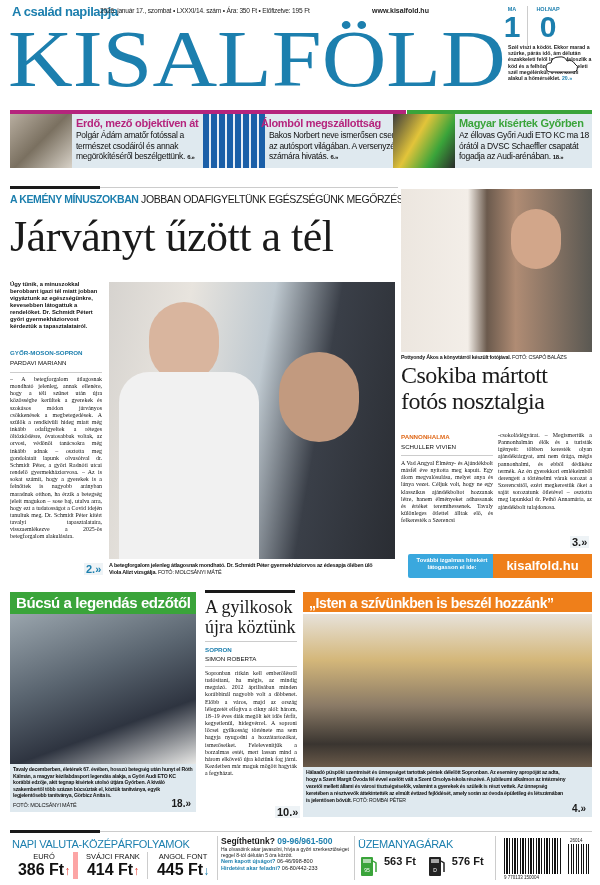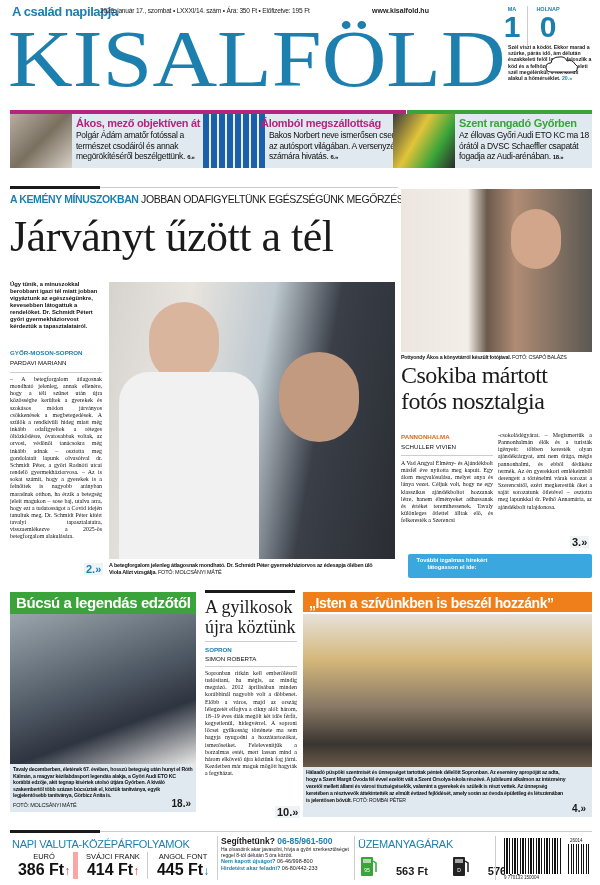--- a/index.html
+++ b/index.html
@@ -62,31 +62,31 @@
 </div>
 <svg class="abs cloud" viewBox="0 0 34 20">
     <path d="M6 18 Q1 18 1 13 Q1 9 6 9 Q7 3 14 3 Q20 2 22 7 Q27 5 30 10 Q34 12 32 16 Q31 18 28 18 Z" fill="#fff" stroke="#222" stroke-width="1"></path>
   </svg>
 
 <div class="abs teaser-bar" style="left:10px;width:396px;background:#b5247d"></div>
 <div class="abs teaser-bar" style="left:407px;width:185px;background:#3aa43a"></div>
 
 <div class="abs teaser" style="left:10px;width:193px">
   <div class="img" style="width:62px;background:linear-gradient(135deg,#b8aea0,#7a7060 50%,#d8d2c8)"></div>
-  <div class="t" style="left:66px;top:3px;color:#b5247d">Ákos, mező objektíven át</div>
+  <div class="t" style="left:66px;top:3px;color:#b5247d">Erdő, mező objektíven át</div>
   <div class="b" style="left:66px;top:16px;width:125px"><span>Polgár Ádám amatőr fotóssal a természet csodáiról és annak megörökítéséről beszélgettünk.</span> <span style="font-size:6px;font-weight:bold">6.»</span></div>
 </div>
 <div class="abs teaser" style="left:203px;width:203px">
   <div class="img" style="width:62px;background:repeating-linear-gradient(90deg,#1b5fa8 0 6px,#e8eef6 6px 8px)"></div>
   <div class="t" style="left:58px;top:3px;color:#b5247d">Álomból megszállottság</div>
   <div class="b" style="left:66px;top:16px;width:135px"><span>Bakos Norbert neve ismerősen cseng az autósport világában. A versenyzés számára hivatás.</span> <span style="font-size:6px;font-weight:bold">6.»</span></div>
 </div>
 <div class="abs teaser" style="left:407px;width:185px;left:393px;width:199px">
   <div class="img" style="width:62px;background:linear-gradient(120deg,#3c3c3c,#e2c43a 40%,#3aa43a 70%,#2a2a2a)"></div>
-  <div class="t" style="left:66px;top:3px;color:#3aa43a">Szent rangadó Győrben</div>
+  <div class="t" style="left:66px;top:3px;color:#3aa43a">Magyar kísértek Győrben</div>
   <div class="b" style="left:66px;top:16px;width:130px"><span>Az éllovas Győri Audi ETO KC ma 18 órától a DVSC Schaeffler csapatát fogadja az Audi-arénában.</span> <span style="font-size:6px;font-weight:bold">18.»</span></div>
 </div>
 
 <div class="abs kicker-line"></div>
 <div class="abs thin-line"></div>
 <div class="abs kicker">
   <span class="blue">A KEMÉNY MÍNUSZOKBAN</span>
   <span style="font-weight:normal">JOBBAN ODAFIGYELTÜNK EGÉSZSÉGÜNK MEGŐRZÉSÉRE</span>
 </div>
 <div class="abs headline">Járványt űzött a tél</div>
@@ -125,20 +125,21 @@
 <div class="abs" style="left:401px;top:455px;width:92px;height:1px;background:#ccc"></div>
 <div class="abs body" style="left:401px;top:460px;width:92px;height:85px;overflow:hidden">A Vad Angyal Élmény- és Ajándékbolt másfél éve nyitotta meg kapuit. Egy álom megvalósulása, melyet anya és lánya vezet. Céljuk volt, hogy ne egy klasszikus ajándékboltot hozzanak létre, hanem élményeket adhassanak és értéket teremthessenek. Tavaly különleges ötlettel álltak elő, és felkeresték a Szerencsi</div>
 <div class="abs body" style="left:498px;top:432px;width:94px;height:113px;overflow:hidden">-csokoládégyárat. – Megismertük a Pannonhalmán élők és a turisták igényeit: többen keresték olyan ajándéktárgyat, ami nem drága, mégis pannonhalmi, és ebből dédikész termék. Az én gyerekkori emlékeimből derengett a történelmi várak sorozat a Szerencsitől, ezért megkerestük őket a saját sorozatunk ötletével – osztotta meg lapunkkal dr. Pethő Annamária, az ajándékbolt tulajdonosa.</div>
 <div class="abs pgref" style="left:570px;top:536px;color:#1a1a1a">3.»</div>
 
 <div class="abs" style="left:408px;top:554px;width:184px;height:24px;background:#3aa8de;border-radius:2px">
   <div style="position:absolute;left:4px;top:3px;width:80px;color:#fff;font-size:5.8px;line-height:7px;text-align:center;font-weight:bold">
     <div>További izgalmas hírekért</div>
     <div>látogasson el ide:</div>
   </div>
+  <div style="position:absolute;left:85px;top:0;width:99px;height:24px;background:#ef7f1a;color:#fff;font-weight:bold;font-size:13px;line-height:24px;text-align:center">kisalfold.hu</div>
 </div>
 
 <div class="abs" style="left:10px;top:592px;width:186px;height:32px;background:#3aa43a">
   <div class="box-head">Búcsú a legendás edzőtől</div>
 </div>
 <div class="abs photo" style="left:10px;top:614px;width:186px;height:150px;background:linear-gradient(160deg,#9aa5ad,#5a6570 40%,#2e3440 70%,#e8e8e6)"></div>
 <div class="abs" style="left:10px;top:764px;width:186px;height:48px;background:#dfe9ef">
   <div class="caption" style="position:absolute;left:3px;top:2px;width:180px;font-size:5.2px;line-height:6.6px">Tavaly decemberben, életének 67. évében, hosszú betegség után hunyt el Róth Kálmán, a magyar kézilabdasport legendás alakja, a Győri Audi ETO KC korábbi edzője, akit tegnap kísértek utolsó útjára Győrben. A kiváló szakembertől több százan búcsúztak el, köztük tanítványa, egyik legjelentősebb tanítványa, Görbicz Anita is.</div>
   <div class="caption" style="position:absolute;left:3px;top:38px;font-weight:normal">FOTÓ: MOLCSÁNYI MÁTÉ</div>
   <div style="position:absolute;right:5px;top:34px;font-weight:bold;font-size:10px">18.»</div>
@@ -181,29 +182,29 @@
     <div class="cur-val" style="width:70px"><span>414 Ft</span><span class="up">↑</span></div>
   </div>
   <div style="width:70px">
     <div class="cur-lbl" style="width:70px">ANGOL FONT</div>
     <div class="cur-val" style="width:70px"><span>445 Ft</span><span class="down">↓</span></div>
   </div>
 </div>
 
 <div class="abs" style="left:217px;top:836px;width:1px;height:44px;background:#ccc"></div>
 <div class="abs" style="left:221px;top:836px;width:132px">
-  <div style="font-size:8.5px;font-weight:bold"><span>Segíthetünk?</span> <span class="blue">06-85/961-500</span></div>
+  <div style="font-size:8.5px;font-weight:bold"><span>Segíthetünk?</span> <span class="blue">09-96/961-500</span></div>
   <div style="font-size:5px;line-height:6px">Ha olvasóink akar javasolni, hívja a győri szerkesztőséget reggel 8-tól délután 5 óra között.</div>
   <div style="font-size:5.5px;line-height:6.5px"><span class="blue" style="font-weight:bold">Nem kapott újságot?</span> <span>06-46/998-800</span></div>
   <div style="font-size:5.5px;line-height:6.5px"><span class="blue" style="font-weight:bold">Hirdetést akar feladni?</span> <span>06-80/442-233</span></div>
 </div>
 
 <div class="abs" style="left:354px;top:836px;width:1px;height:44px;background:#ccc"></div>
 <div class="abs foot-title" style="left:358px;top:838px">ÜZEMANYAGÁRAK</div>
-<div class="abs" style="left:360px;top:855px;display:flex;align-items:flex-end;gap:18px">
+<div class="abs" style="left:360px;top:855px;display:flex;align-items:flex-start;gap:6px">
   <svg width="18" height="22" viewBox="0 0 18 22">
       <rect x="1" y="2" width="12" height="19" rx="1" fill="#3aa43a"></rect>
       <rect x="3" y="4" width="8" height="4" fill="#fff" opacity=".6"></rect>
       <path d="M13 6 L16 8 L16 17" stroke="#3aa43a" stroke-width="1.5" fill="none"></path>
       <text x="7" y="17" font-size="5" fill="#fff" text-anchor="middle" font-family="Liberation Sans, sans-serif">95</text>
     </svg>
   <span style="font-weight:bold;font-size:11px">563 Ft</span>
   <svg width="18" height="22" viewBox="0 0 18 22" style="margin-left:6px">
       <rect x="1" y="2" width="12" height="19" rx="1" fill="#222"></rect>
       <rect x="3" y="4" width="8" height="4" fill="#fff" opacity=".6"></rect>

